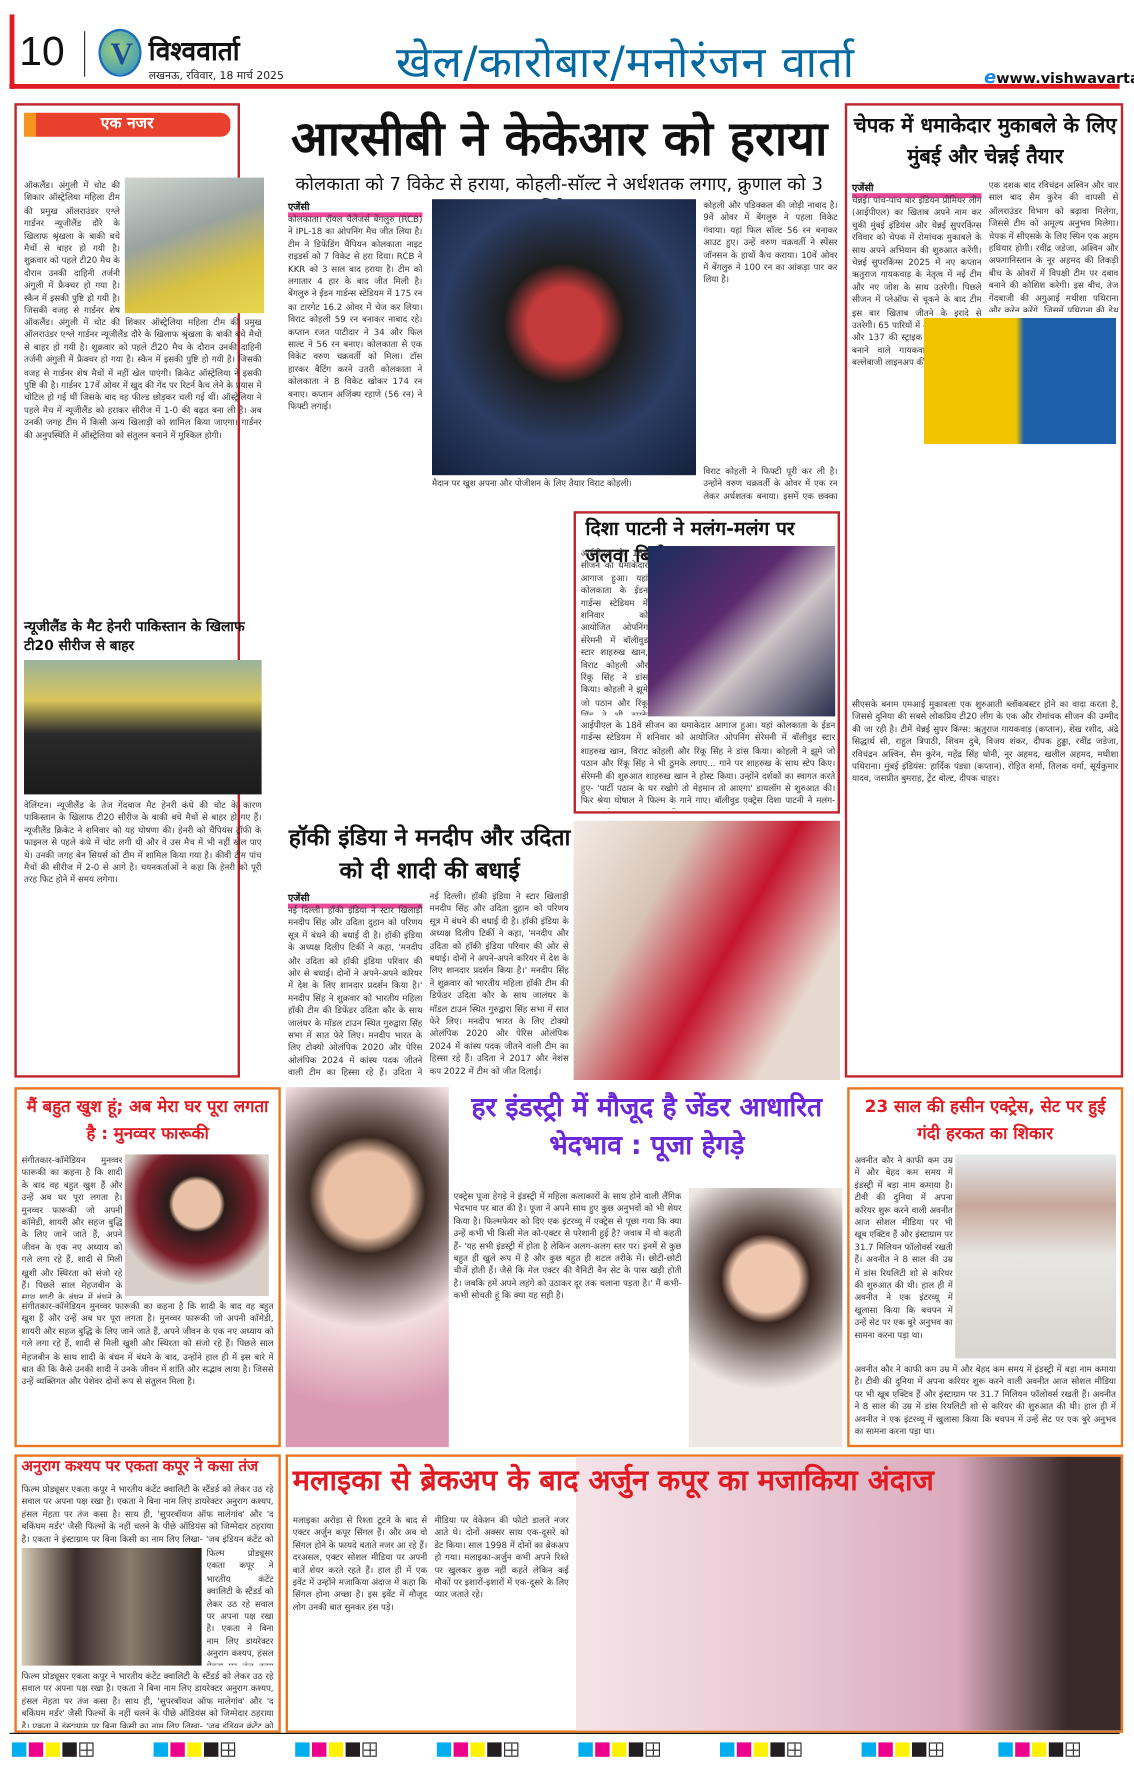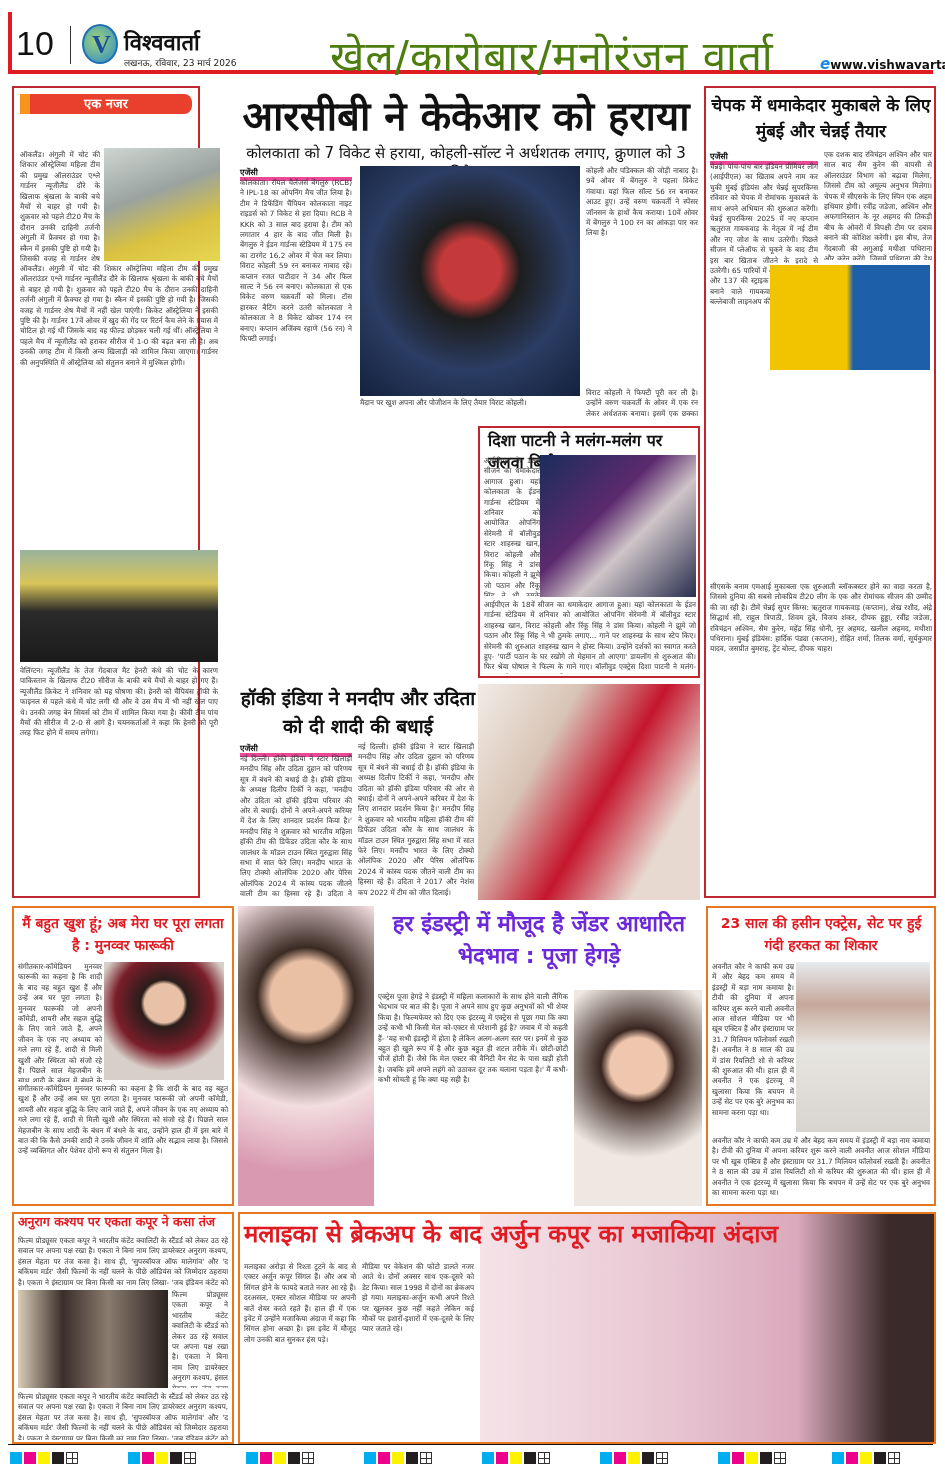--- a/index.html
+++ b/index.html
@@ -4,21 +4,21 @@
 <style>
 *{box-sizing:border-box;margin:0;padding:0}
 body{width:945px;height:1474px;background:#fff;font-family:"DejaVu Sans",sans-serif;color:#222;position:relative;overflow:hidden}
 .hdr-box{position:absolute;left:8px;top:12px;width:925px;height:62px;border-left:4px solid #e11b22;border-bottom:4px solid #e11b22}
 .page-num{position:absolute;left:16px;top:24px;font-size:34px;font-family:"Liberation Sans",sans-serif;color:#111}
 .vline{position:absolute;left:70px;top:26px;width:1px;height:38px;background:#333}
 .logo{position:absolute;left:82px;top:24px;width:36px;height:40px;border-radius:50%;background:radial-gradient(circle at 40% 40%,#9fd37a,#2d8bc9);border:2px solid #1f6fb4}
 .logo span{position:absolute;left:8px;top:4px;font-size:26px;font-weight:bold;color:#1b4f9a;font-family:"Liberation Serif",serif}
 .brand{position:absolute;left:124px;top:26px;font-size:22px;font-weight:bold;color:#111}
 .dateline{position:absolute;left:124px;top:56px;font-size:9px;color:#222}
-.section-title{position:absolute;left:330px;top:26px;font-size:42px;color:#4d7c0f;letter-spacing:1px}
+.section-title{position:absolute;left:330px;top:26px;font-size:36px;color:#0369a1;letter-spacing:1px}
 .website{position:absolute;left:820px;top:55px;font-size:12px;font-weight:bold;color:#111}
 .website .e{color:#1e88e5;font-size:15px;font-style:italic}
 .box{position:absolute;border:2px solid #c0262d}
 .orange{border-color:#e87722}
 .txt{font-size:7.2px;line-height:10.4px;color:#333;text-align:justify;overflow:hidden}
 .h{font-weight:bold;color:#111}
 .img{position:absolute;overflow:hidden}
 .rule{border-bottom:4px solid #ec4899}
 .cmyk{position:absolute;top:1452px;display:flex;gap:2px}
 .cmyk i{display:block;width:12px;height:12px}
@@ -29,29 +29,30 @@
 </head>
 <body>
 
 <div class="hdr-box"></div>
 <div class="page-num">10</div>
 <div class="vline"></div>
 <div class="logo">
     <span>V</span>
   </div>
 <div class="brand">विश्ववार्ता</div>
-<div class="dateline">लखनऊ,   रविवार, 23 मार्च 2026</div>
+<div class="dateline">लखनऊ,   रविवार, 18 मार्च 2025</div>
 <div class="section-title">खेल/कारोबार/मनोरंजन वार्ता</div>
 <div class="website"><span class="e">e</span><span>www.vishwavarta.com</span></div>
 
 <div class="box" style="left:12px;top:86px;width:188px;height:812px;">
   <div style="margin:6px 6px 0 6px;height:20px;background:linear-gradient(90deg,#f7941d 0 10px,#e8402c 10px);border-radius:0 8px 8px 0;color:#fff;font-weight:bold;font-size:13px;text-align:center;line-height:20px">एक नजर</div>
   <div class="img" style="left:90px;top:60px;width:116px;height:113px;background:linear-gradient(160deg,#cfd6d2,#9aa3a0 40%,#d9c240 70%,#e8d651)"></div>
   <div class="txt" style="position:absolute;left:6px;top:62px;width:80px;height:112px">ऑकलैंड। अंगुली में चोट की शिकार ऑस्ट्रेलिया महिला टीम की प्रमुख ऑलराउंडर एश्ले गार्डनर न्यूजीलैंड दौरे के खिलाफ श्रृंखला के बाकी बचे मैचों से बाहर हो गयी है। शुक्रवार को पहले टी20 मैच के दौरान उनकी दाहिनी तर्जनी अंगुली में फ्रैक्चर हो गया है। स्कैन में इसकी पुष्टि हो गयी है। जिसकी वजह से गार्डनर शेष मैचों में नहीं खेल पाएंगी। क्रिकेट ऑस्ट्रेलिया ने इसकी पुष्टि की है। गार्डनर 17वें ओवर में खुद की गेंद पर रिटर्न कैच लेने के प्रयास में चोटिल हो गई थीं जिसके बाद वह फील्ड छोड़कर चली गई थीं। ऑस्ट्रेलिया ने पहले मैच में न्यूजीलैंड को हराकर सीरीज में 1-0 की बढ़त बना ली है। अब उनकी जगह टीम में किसी अन्य खिलाड़ी को शामिल किया जाएगा। गार्डनर की अनुपस्थिति में ऑस्ट्रेलिया को संतुलन बनाने में मुश्किल होगी।</div>
   <div class="txt" style="position:absolute;left:6px;top:176px;width:198px;height:247px">ऑकलैंड। अंगुली में चोट की शिकार ऑस्ट्रेलिया महिला टीम की प्रमुख ऑलराउंडर एश्ले गार्डनर न्यूजीलैंड दौरे के खिलाफ श्रृंखला के बाकी बचे मैचों से बाहर हो गयी है। शुक्रवार को पहले टी20 मैच के दौरान उनकी दाहिनी तर्जनी अंगुली में फ्रैक्चर हो गया है। स्कैन में इसकी पुष्टि हो गयी है। जिसकी वजह से गार्डनर शेष मैचों में नहीं खेल पाएंगी। क्रिकेट ऑस्ट्रेलिया ने इसकी पुष्टि की है। गार्डनर 17वें ओवर में खुद की गेंद पर रिटर्न कैच लेने के प्रयास में चोटिल हो गई थीं जिसके बाद वह फील्ड छोड़कर चली गई थीं। ऑस्ट्रेलिया ने पहले मैच में न्यूजीलैंड को हराकर सीरीज में 1-0 की बढ़त बना ली है। अब उनकी जगह टीम में किसी अन्य खिलाड़ी को शामिल किया जाएगा। गार्डनर की अनुपस्थिति में ऑस्ट्रेलिया को संतुलन बनाने में मुश्किल होगी।</div>
+  <div class="h" style="position:absolute;left:6px;top:426px;width:200px;font-size:11.5px;line-height:16px">न्यूजीलैंड के मैट हेनरी पाकिस्तान के खिलाफ टी20 सीरीज से बाहर</div>
   <div class="img" style="left:6px;top:462px;width:198px;height:112px;background:linear-gradient(180deg,#9ab39c,#d9c55a 30%,#2a2a2a 55%,#1b1b1b)"></div>
   <div class="txt" style="position:absolute;left:6px;top:578px;width:198px;height:226px">वेलिंग्टन। न्यूजीलैंड के तेज गेंदबाज मैट हेनरी कंधे की चोट के कारण पाकिस्तान के खिलाफ टी20 सीरीज के बाकी बचे मैचों से बाहर हो गए हैं। न्यूजीलैंड क्रिकेट ने शनिवार को यह घोषणा की। हेनरी को चैंपियंस ट्रॉफी के फाइनल से पहले कंधे में चोट लगी थी और वे उस मैच में भी नहीं खेल पाए थे। उनकी जगह बेन सियर्स को टीम में शामिल किया गया है। कीवी टीम पांच मैचों की सीरीज में 2-0 से आगे है। चयनकर्ताओं ने कहा कि हेनरी को पूरी तरह फिट होने में समय लगेगा।</div>
 </div>
 
 <div class="h" style="position:absolute;left:236px;top:92px;width:460px;font-size:40px;line-height:48px;text-align:center">आरसीबी ने केकेआर को हराया</div>
 <div style="position:absolute;left:236px;top:142px;width:460px;font-size:15px;text-align:center;color:#111">कोलकाता को 7 विकेट से हराया, कोहली-सॉल्ट ने अर्धशतक लगाए, क्रुणाल को 3 विकेट</div>
 <div class="h rule" style="position:absolute;left:240px;top:166px;width:112px;font-size:8px">एजेंसी</div>
 <div class="txt" style="position:absolute;left:240px;top:178px;width:112px;height:230px">कोलकाता। रॉयल चैलेंजर्स बेंगलुरु (RCB) ने IPL-18 का ओपनिंग मैच जीत लिया है। टीम ने डिफेंडिंग चैंपियन कोलकाता नाइट राइडर्स को 7 विकेट से हरा दिया। RCB ने KKR को 3 साल बाद हराया है। टीम को लगातार 4 हार के बाद जीत मिली है। बेंगलुरु ने ईडन गार्डन्स स्टेडियम में 175 रन का टारगेट 16.2 ओवर में चेज कर लिया। विराट कोहली 59 रन बनाकर नाबाद रहे। कप्तान रजत पाटीदार ने 34 और फिल साल्ट ने 56 रन बनाए। कोलकाता से एक विकेट वरुण चक्रवर्ती को मिला। टॉस हारकर बैटिंग करने उतरी कोलकाता ने कोलकाता ने 8 विकेट खोकर 174 रन बनाए। कप्तान अजिंक्य रहाणे (56 रन) ने फिफ्टी लगाई।</div>
 <div class="txt" style="position:absolute;left:358px;top:178px;width:0;height:0"></div>
 <div class="img" style="left:360px;top:166px;width:220px;height:230px;background:radial-gradient(circle at 50% 45%,#c43a3a 0 18%,#1d1d1d 30%,#2b3d63 60%,#14213d)"></div>

